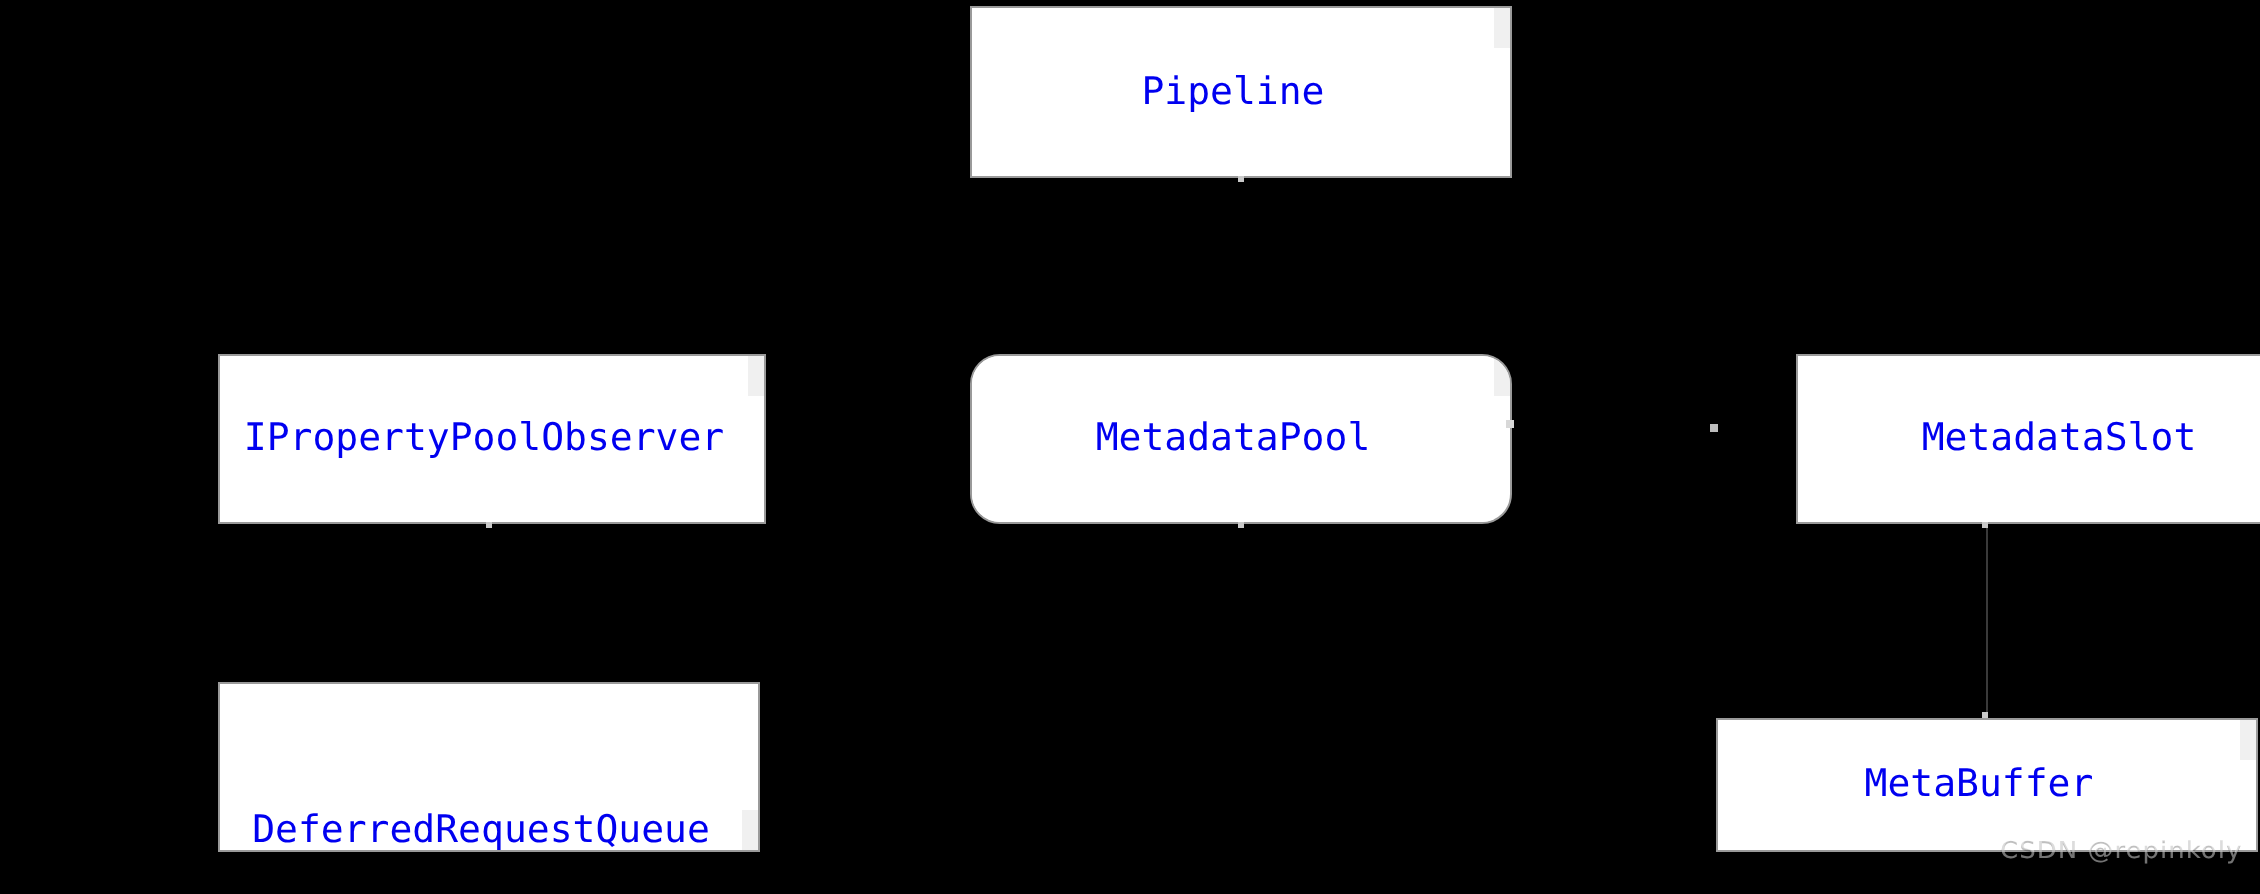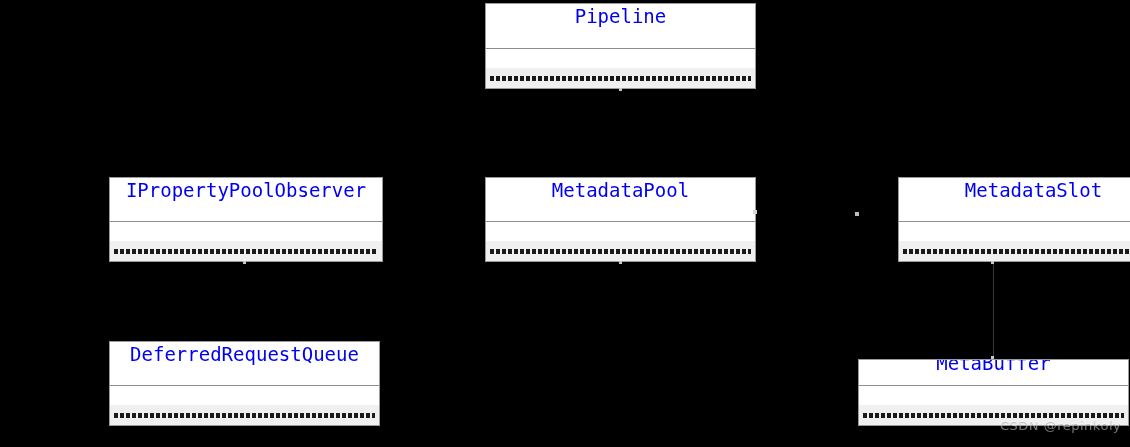--- a/index.html
+++ b/index.html
@@ -24,24 +24,23 @@
     background: #000000;
   }
 
   
   .uml-box {
     position: absolute;
     box-sizing: border-box;
     background: #ffffff;
     border: 1px solid #9a9a9a;
     display: flex;
-    flex-direction: column;
+    flex-direction: row;
     overflow: hidden;
     z-index: 3;
-    gap: 19px;
   }
   .uml-title-area {
     flex: 1 1 auto;
     display: flex;
     align-items: center;
     justify-content: center;
     background: #ffffff;
     min-height: 0;
   }
   .uml-title {
@@ -141,41 +140,41 @@
   <div class="uml-box" style="left:109px; top:177px; width:274px; height:85px;">
     <div class="uml-title-area">
       <span class="uml-title">IPropertyPoolObserver</span>
     </div>
     <div class="uml-divider"></div>
     <div class="uml-compartment">
       <div class="uml-dashed"></div>
     </div>
   </div>
 
-  <div class="uml-box" style="left:485px; top:177px; width:271px; height:85px;">
+  <div class="uml-box" style="left:485px; top:177px; width:271px; height:85px;border-radius:15px;">
     <div class="uml-title-area">
       <span class="uml-title">MetadataPool</span>
     </div>
     <div class="uml-divider"></div>
     <div class="uml-compartment">
       <div class="uml-dashed"></div>
     </div>
   </div>
 
   <div class="uml-box" style="left:858px; top:177px; width:271px; height:85px;margin-left:40px;">
     <div class="uml-title-area">
       <span class="uml-title">MetadataSlot</span>
     </div>
     <div class="uml-divider"></div>
     <div class="uml-compartment">
       <div class="uml-dashed"></div>
     </div>
   </div>
 
-  <div class="uml-box" style="left:109px; top:341px; width:271px; height:85px;">
+  <div class="uml-box" style="left:109px; top:341px; width:271px; height:85px;align-items:flex-end;">
     <div class="uml-title-area">
       <span class="uml-title">DeferredRequestQueue</span>
     </div>
     <div class="uml-divider"></div>
     <div class="uml-compartment">
       <div class="uml-dashed"></div>
     </div>
   </div>
 
   <div class="uml-box" style="left:858px; top:359px; width:271px; height:67px;">

